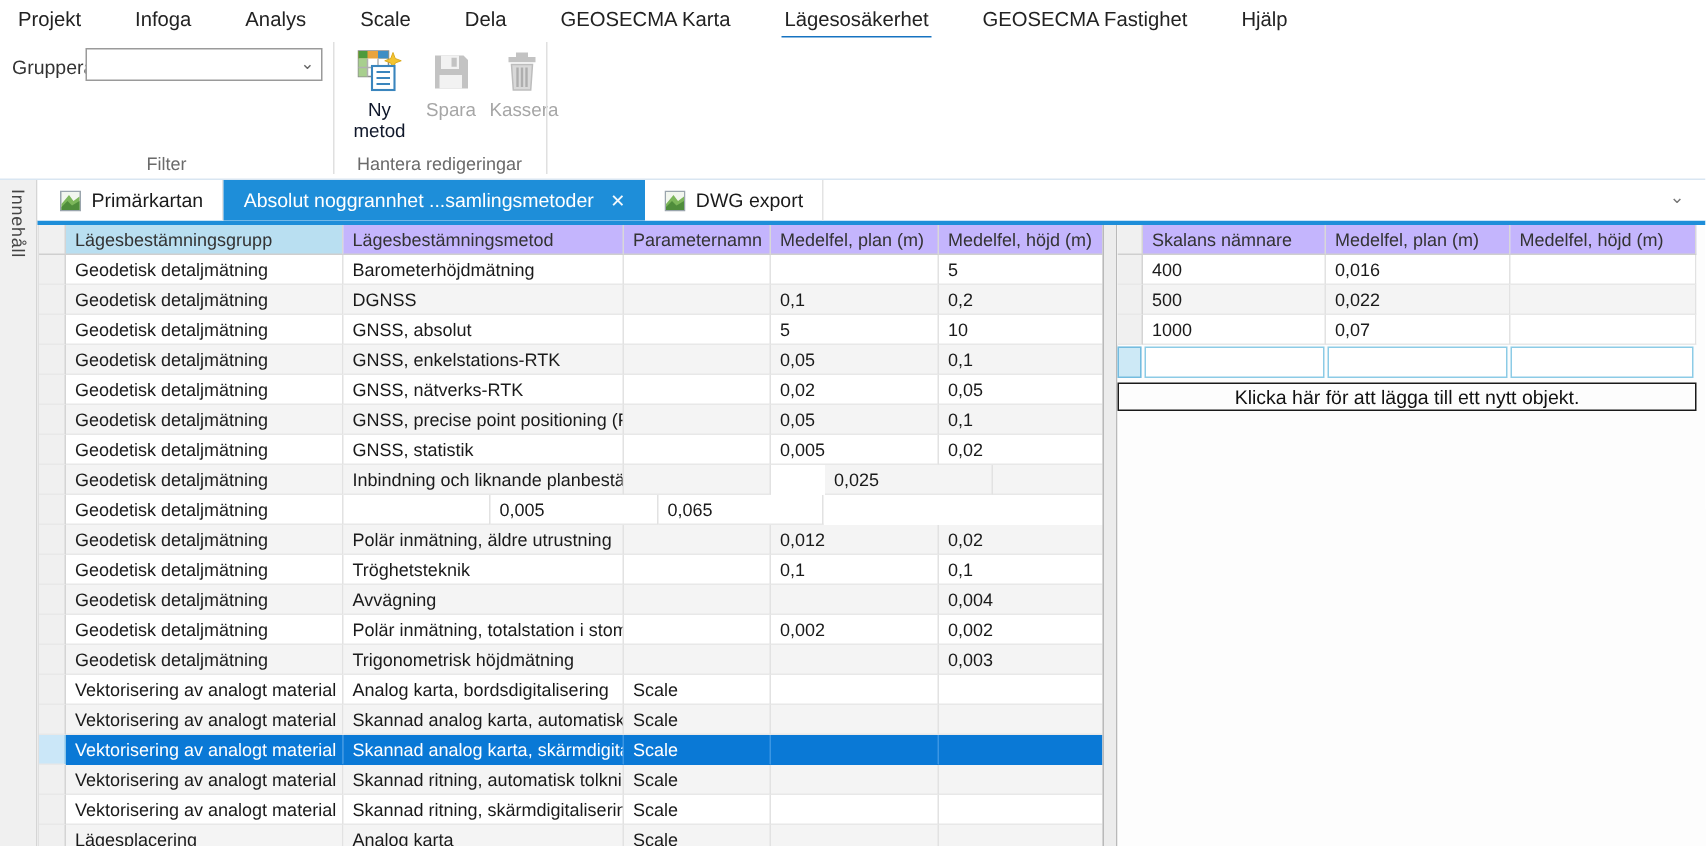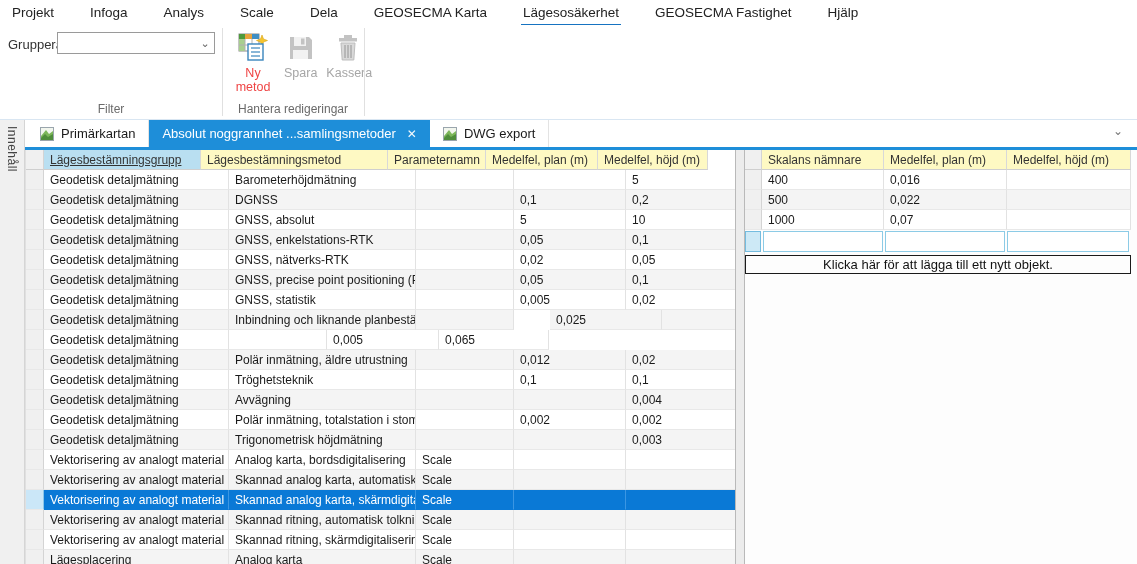--- a/index.html
+++ b/index.html
@@ -17,21 +17,21 @@
   .rib-field-label { position: absolute; left: 8px; top: 12px; font-size: 13px; color: #333; }
   .combobox { position: absolute; left: 57px; top: 7px; width: 158px; height: 22px;
     border: 1px solid #9a9a9a; background: #fff; display: flex; align-items: center; }
   .combobox .combo-value { flex: 1; font-size: 12px; padding-left: 4px; color: #222; }
   .combobox .combo-chevron { width: 18px; text-align: center; color: #666; font-size: 11px; line-height: 20px; }
   .rib-sep { position: absolute; top: 3px; bottom: 3px; width: 1px; background: #e0e0e0; }
   .group-label { position: absolute; bottom: 3px; font-size: 12px; color: #6a6a6a; text-align: center; }
   .rib-buttons { position: absolute; left: 228px; top: 3px; display: flex; align-items: flex-start; gap: 3px; }
   .rib-btn { display: flex; flex-direction: column; align-items: center; min-width: 38px; padding: 2px 3px; cursor: default; }
   .rib-btn .icon-box { height: 36px; display: flex; align-items: center; justify-content: center; }
-  .rib-btn .btn-label { font-size: 12.5px; color: #ef4444; text-align: center; line-height: 1.15; max-width: 44px; }
+  .rib-btn .btn-label { font-size: 12.5px; color: #0f172a; text-align: center; line-height: 1.15; max-width: 44px; }
   .rib-btn.disabled .btn-label { color: #a6a6a6; }
 
   
   .content { display: flex; height: 444px; }
   .left-gutter { width: 25px; background: #f0f0f0; border-right: 1px solid #d5d5d5; padding-top: 6px; }
   .vert-tab { writing-mode: vertical-lr; font-size: 12px; color: #444; margin-left: 5px; letter-spacing: 0.5px; cursor: default; }
   .right-col { flex: 1; display: flex; flex-direction: column; min-width: 0; }
 
   
   .tabstrip { position: relative; height: 27px; display: flex; align-items: stretch; background: #fff; padding-left: 2px; }
@@ -41,21 +41,21 @@
   .doc-tab .close-x { font-size: 12px; margin-left: 4px; opacity: .95; }
   .tabstrip .strip-chevron { position: absolute; right: 14px; top: 4px; color: #777; font-size: 12px; }
   .blue-line { height: 3px; background: var(--accent); }
 
   
   .panels { flex: 1; display: flex; min-height: 0; background: #fff; }
   .grid { overflow: hidden; background: #fff; }
   .grid-row { display: flex; height: 20px; }
   .gcell { border-right: 1px solid #e2e2e2; border-bottom: 1px solid #e8e8e8; padding: 3px 5px 0 6px;
     font-size: 12px; overflow: hidden; white-space: nowrap; flex-shrink: 0; }
-  .grid-header .gcell { background: #fef9c3; border-right: 1px solid #d8d8d8; border-bottom: 1px solid #cfcfcf; color: #333; }
+  .grid-header .gcell { background: #c4b5fd; border-right: 1px solid #d8d8d8; border-bottom: 1px solid #cfcfcf; color: #333; }
   .grid-header .gcell.sorted { background: #b9dff1; }
   .gcell.selector { background: #f0f0f0; border-right: 1px solid #d4d4d4; }
   .grid-row.shaded .gcell:not(.selector) { background: #f4f4f4; }
   .grid-row.selected .gcell:not(.selector) { background: var(--selection); color: #fff; border-right-color: #3b96e3; border-bottom-color: var(--selection); }
   .grid-row.selected .gcell.selector { background: #cbe7f8; border-right-color: #8cc6e8; }
   #main-grid { width: 710px; border-left: 1px solid #e0e0e0; }
 
   .splitter { width: 10px; background: #ececec; border-left: 1px solid #b9b9b9; border-right: 1px solid #b9b9b9; cursor: col-resize; }
 
   .right-panel { flex: 1; background: #fdfdfd; }
@@ -173,21 +173,21 @@
             </span>
             <span class="tab-label">DWG export</span>
           </div>
           <span class="strip-chevron">⌄</span>
         </div>
       <div class="blue-line"></div>
       <div class="panels">
         <div class="grid" id="main-grid">
             <div class="grid-row grid-header">
               <div class="gcell selector" style="width: 18px;"></div>
-              <div class="gcell sorted" style="width: 157px; text-decoration: underline;">Lägesbestämningsgrupp</div>
+              <div class="gcell sorted" style="width: 185px;">Lägesbestämningsgrupp</div>
               <div class="gcell" style="width: 187px;">Lägesbestämningsmetod</div>
               <div class="gcell" style="width: 98px;">Parameternamn</div>
               <div class="gcell" style="width: 112px;">Medelfel, plan (m)</div>
               <div class="gcell" style="width: 110px;">Medelfel, höjd (m)</div>
             </div>
             <div class="grid-row">
               <div class="gcell selector" style="width: 18px;"></div>
               <div class="gcell" style="width: 185px;">Geodetisk detaljmätning</div>
               <div class="gcell" style="width: 187px;">Barometerhöjdmätning</div>
               <div class="gcell" style="width: 98px;"></div>

